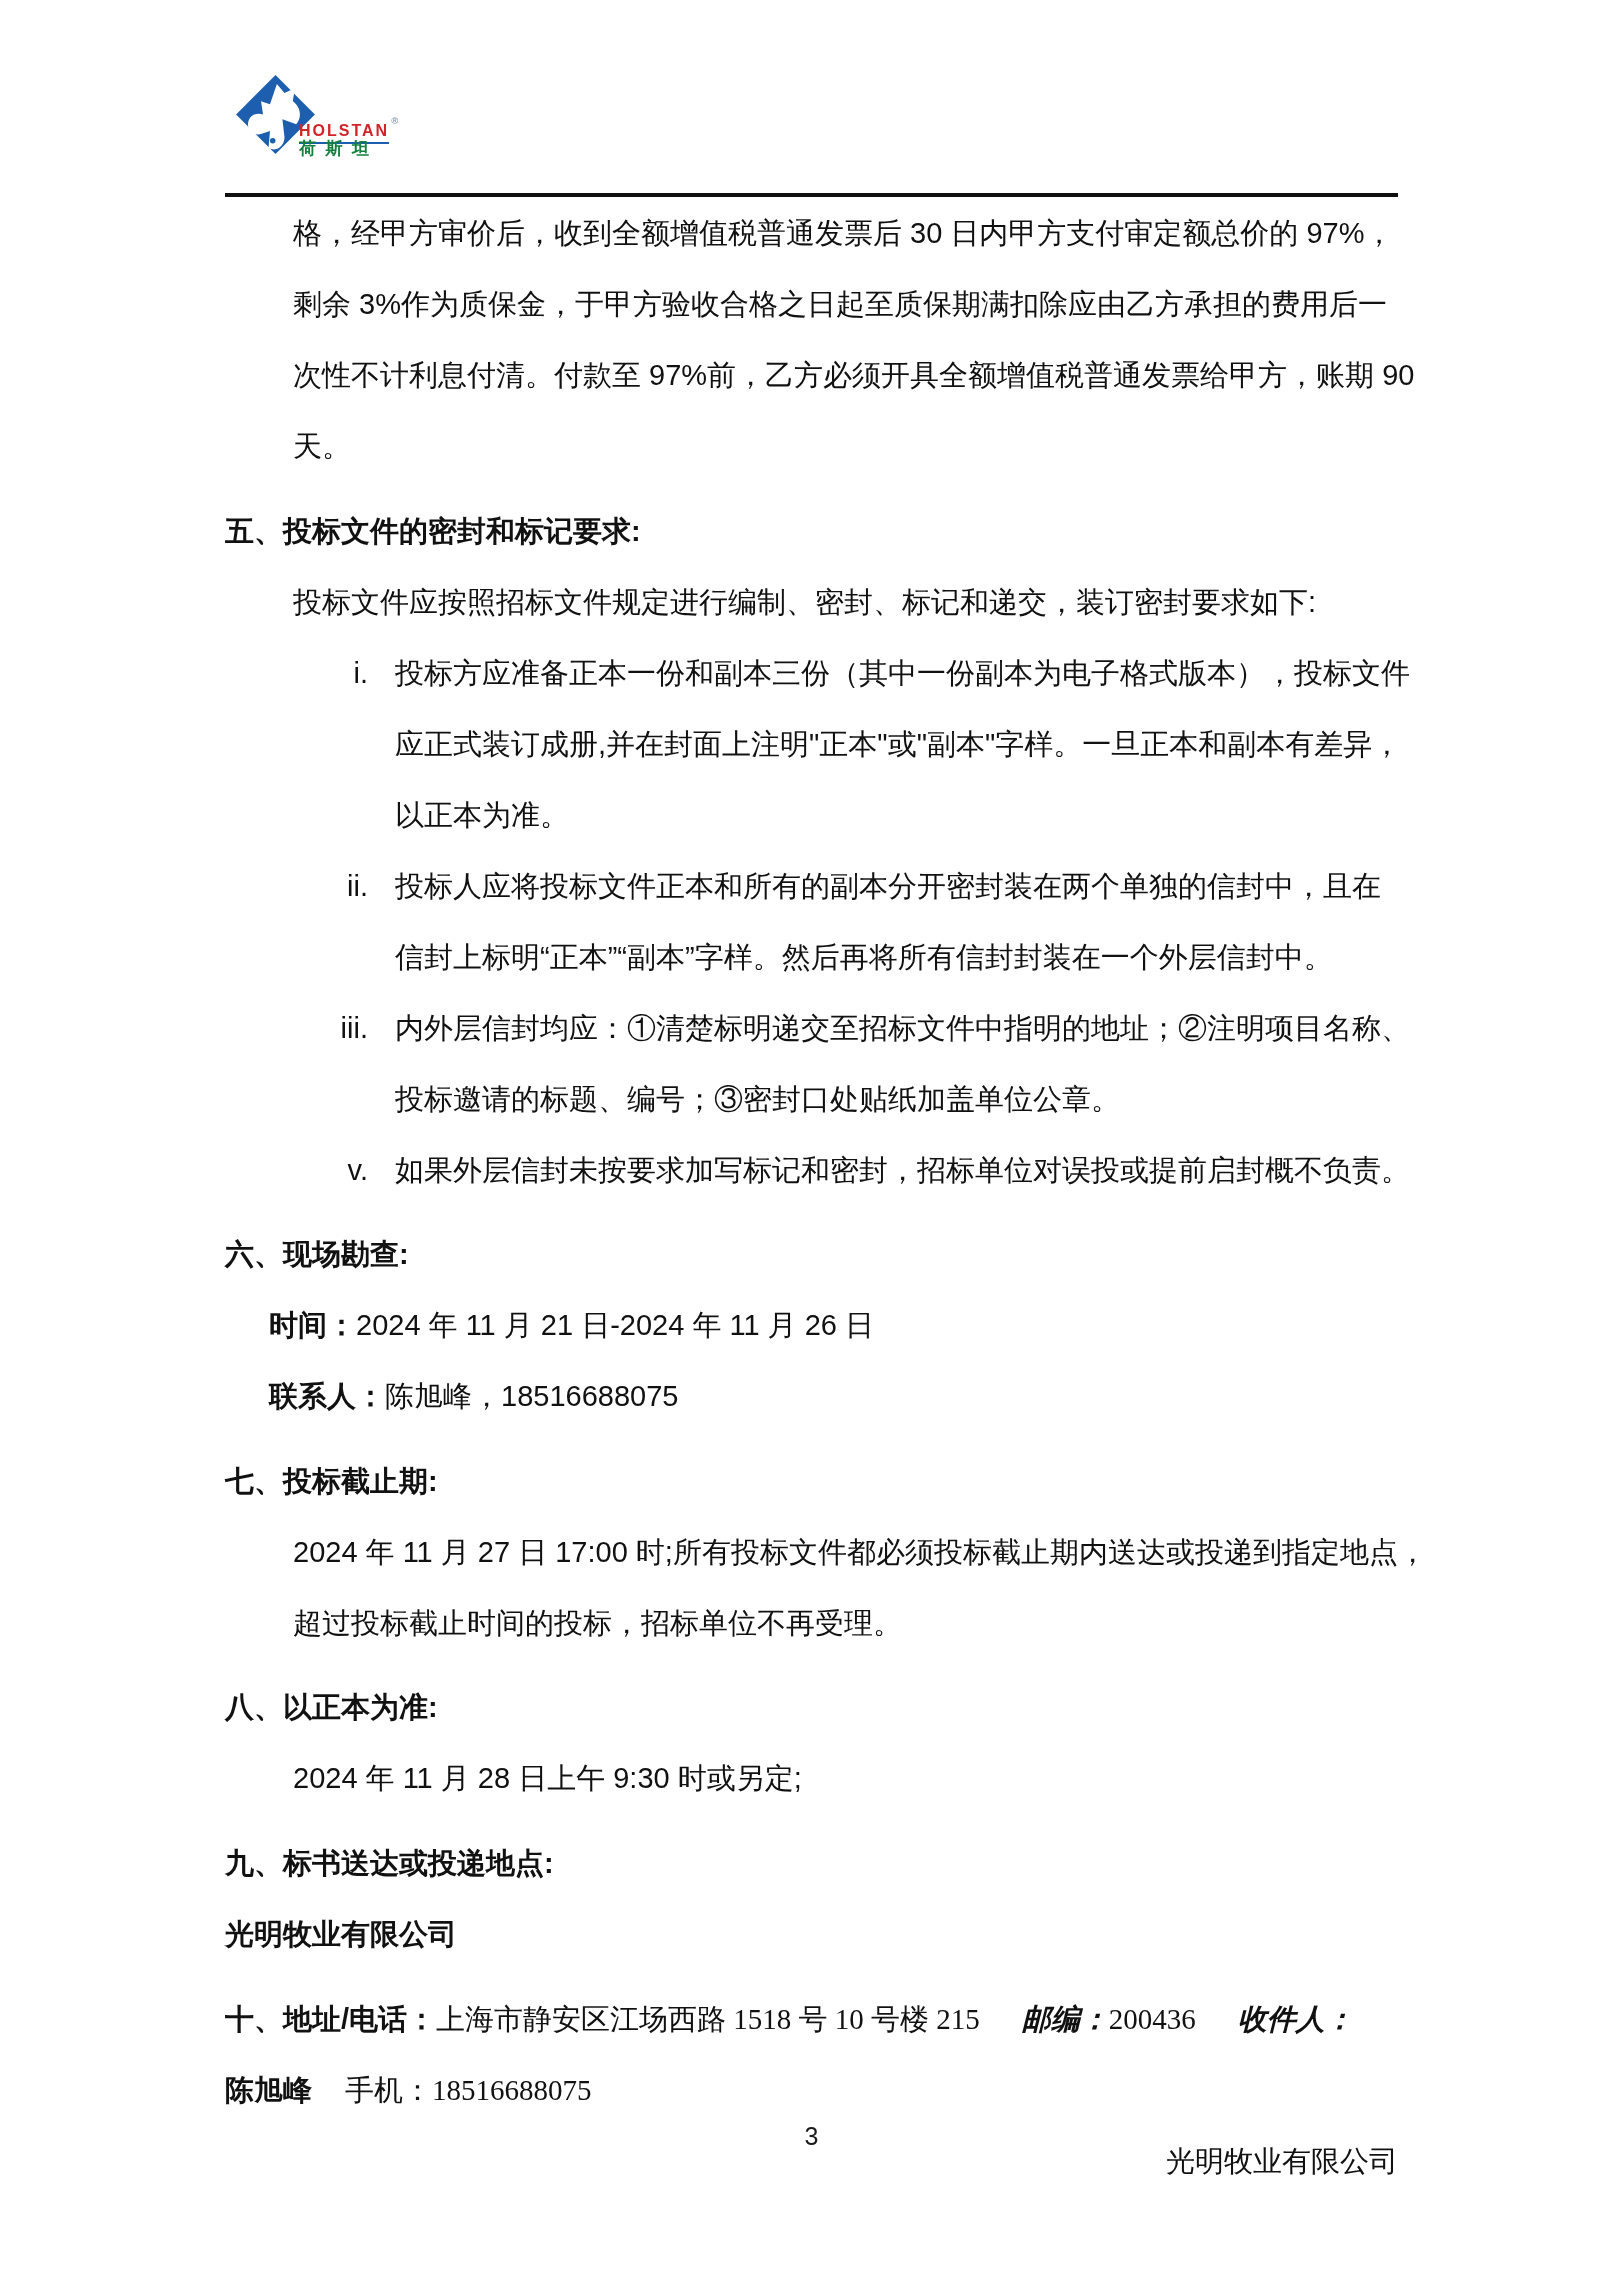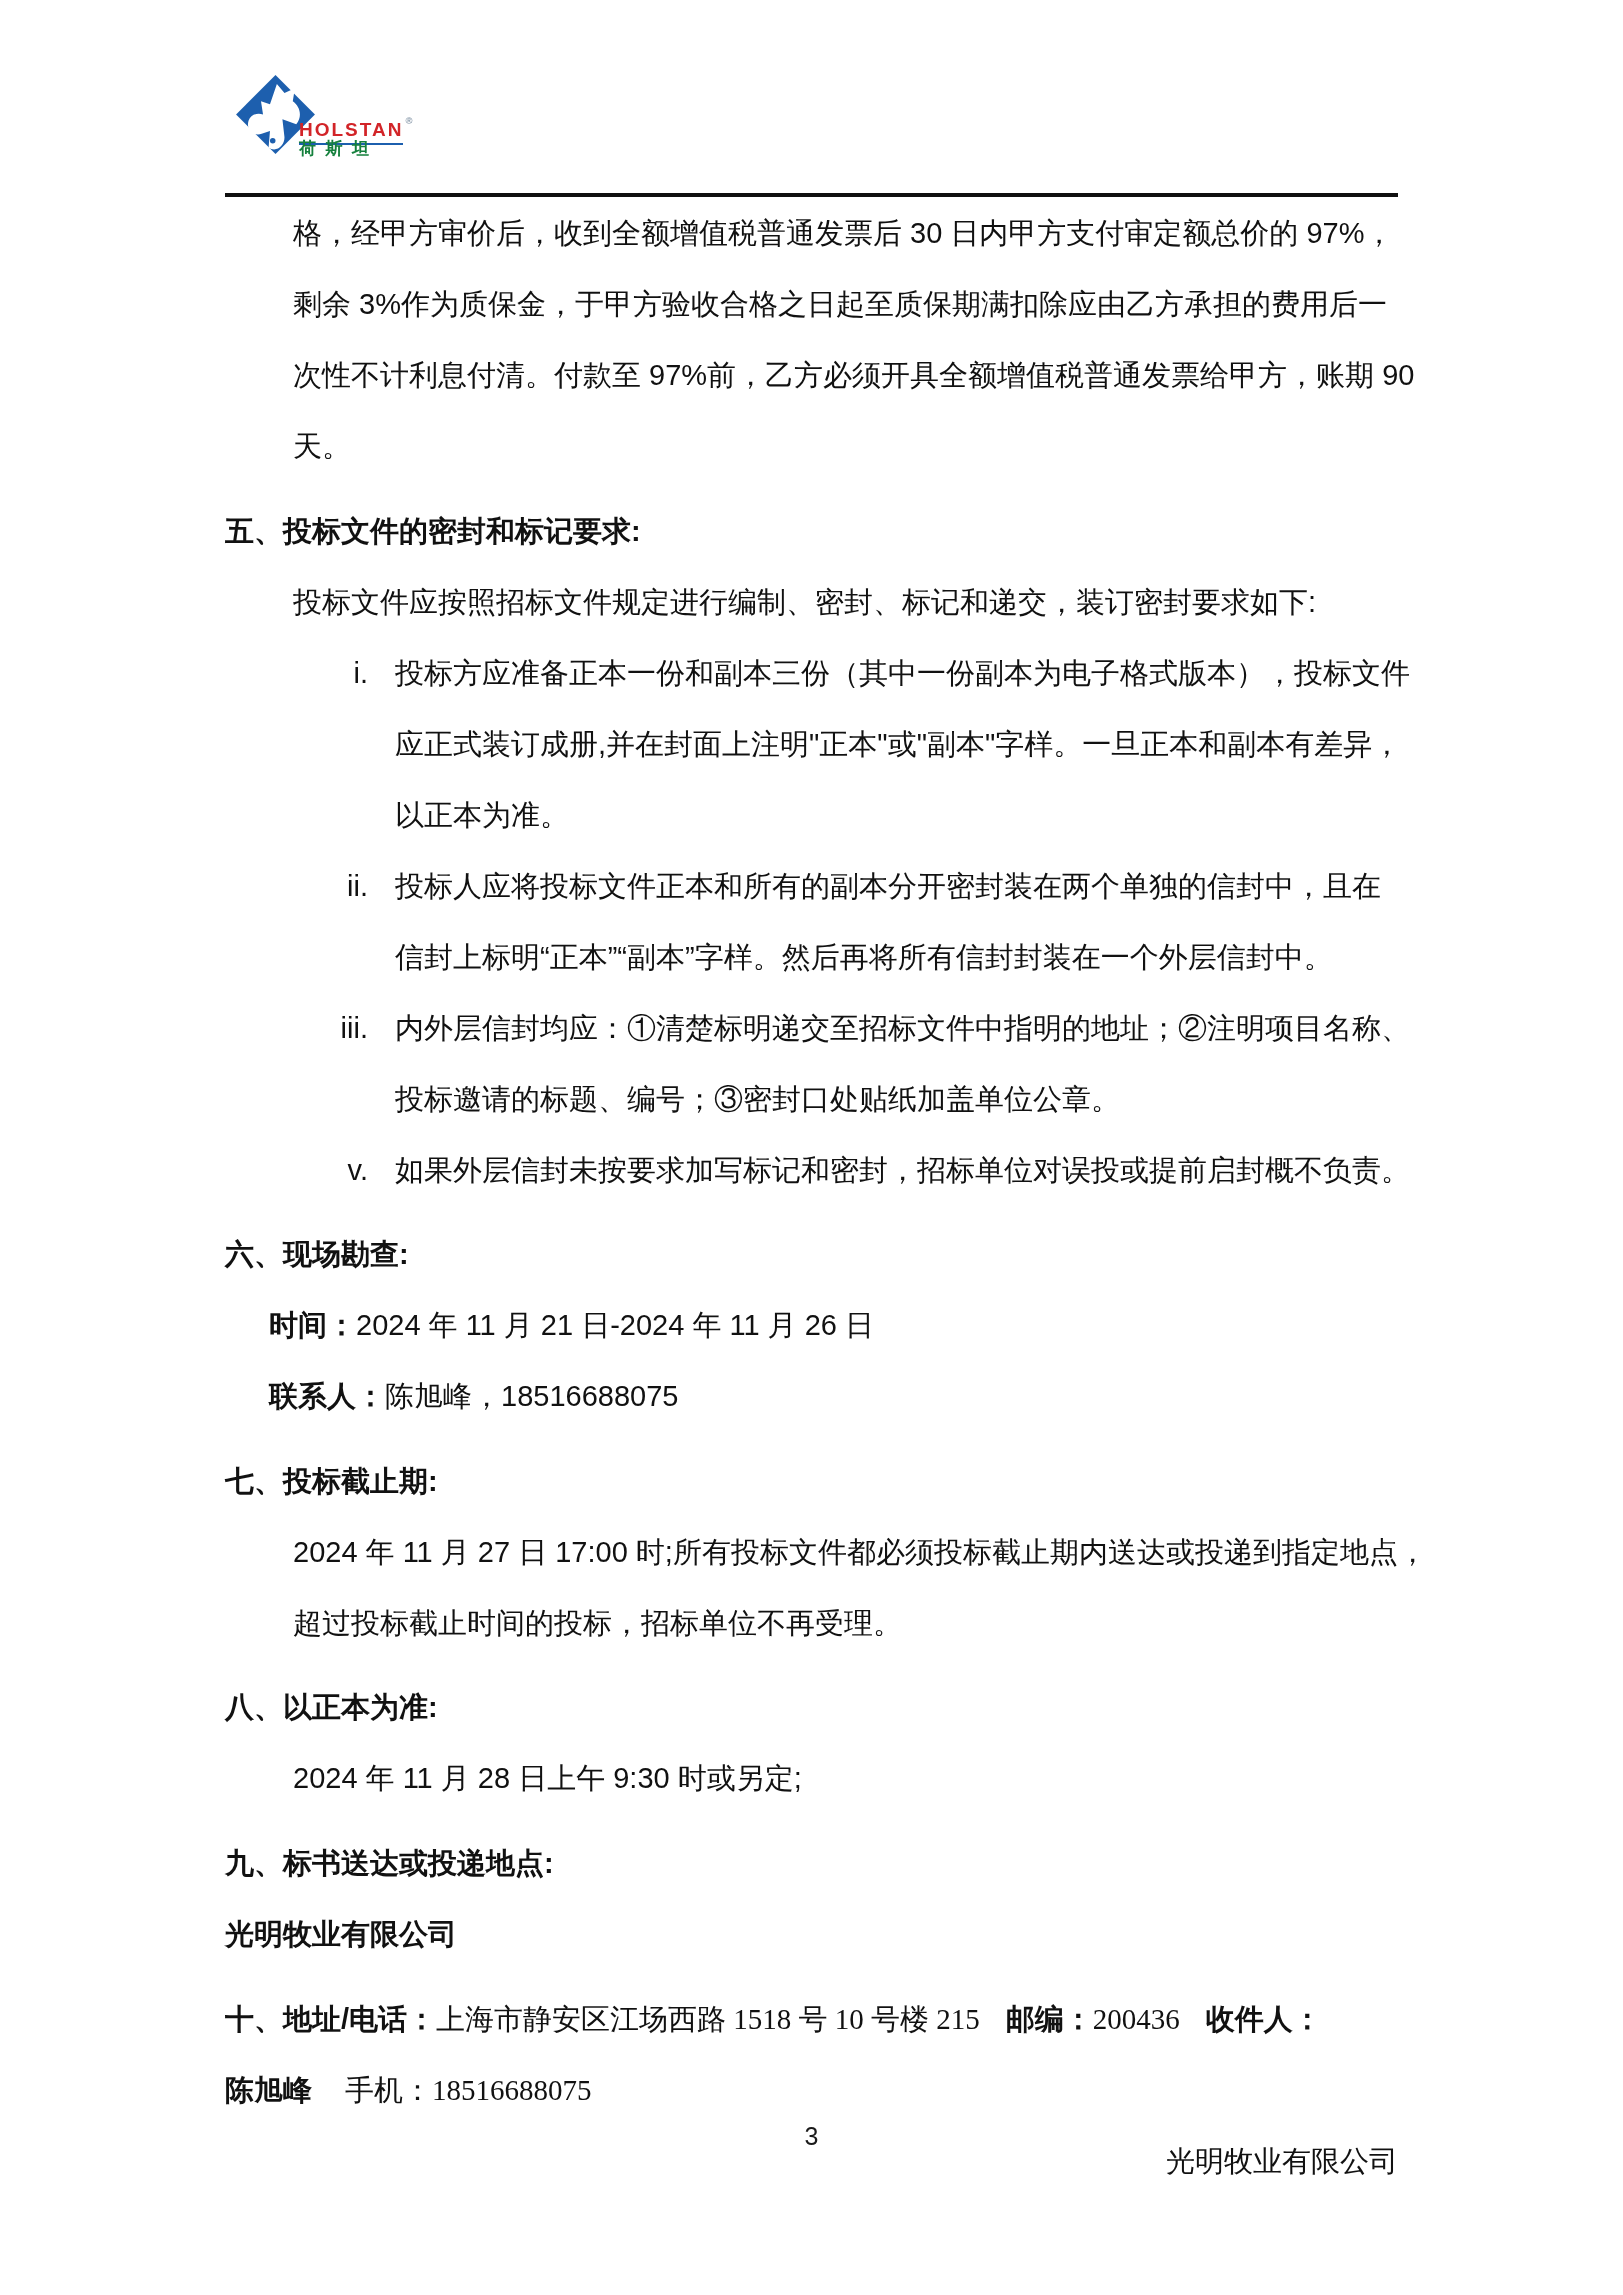--- a/index.html
+++ b/index.html
@@ -10,42 +10,42 @@
     color:#111111;
     font-family:"Liberation Sans", sans-serif;
     font-size:29px;
     overflow:hidden;
   }
   
   .logo{position:absolute;left:234px;top:72px;width:225px;height:95px;}
   .logo-diamond{position:absolute;left:0;top:1.4px;width:83px;height:83px;}
   .brand-row{position:absolute;left:65px;top:38px;white-space:nowrap;}
   .brand{
-    font-weight:bold;font-size:19px;letter-spacing:2px;color:#d22428;
+    font-weight:bold;font-size:16px;letter-spacing:2px;color:#d22428;
     border-bottom:2px solid #1c5fae;padding-bottom:3.4px;
   }
   .brand-reg{font-size:9.5px;color:#8899aa;vertical-align:12.3px;margin-left:2px;font-weight:bold;}
   .brand-cn{
     position:absolute;left:65px;top:65px;white-space:nowrap;
     font-size:17px;font-weight:600;color:#15803d;letter-spacing:9.5px;font-family:Liberation Mono, monospace;
   }
   
   .rule{position:absolute;left:225px;top:193px;width:1173px;height:4.1px;background:#101010;}
   
   .content{position:absolute;left:225px;top:198px;width:1173px;}
   .line{height:71px;line-height:71px;white-space:nowrap;}
   .sec-title{font-weight:bold;}
   .sec-gap{margin-top:13.6px;}
   .indent-1{margin-left:68px;}
   .row-indent{margin-left:44px;}
   .list-item{position:relative;padding-left:170px;}
   .li-num{position:absolute;left:82px;width:61px;text-align:right;}
   .label-b{font-weight:bold;}
   .serif{font-family:Liberation Serif, serif;}
-  .gap60{margin-left:26px;}
+  .gap60{margin-left:42px;font-style:italic;}
   .gap48{margin-left:33px;}
   .right{text-align:right;}
   .page-num{
     position:absolute;left:0;right:0;top:2112px;height:48px;line-height:48px;
     text-align:center;font-size:25px;color:#1a1a1a;
   }
 </style>
 </head>
 <body>
 

